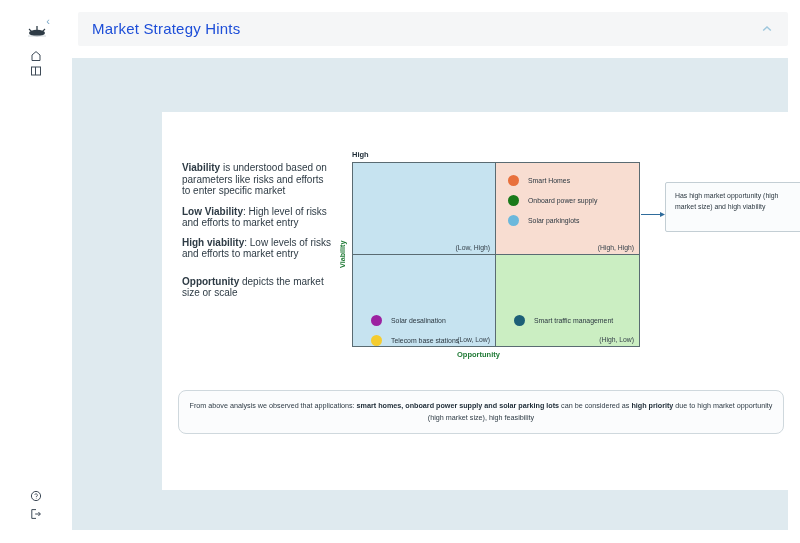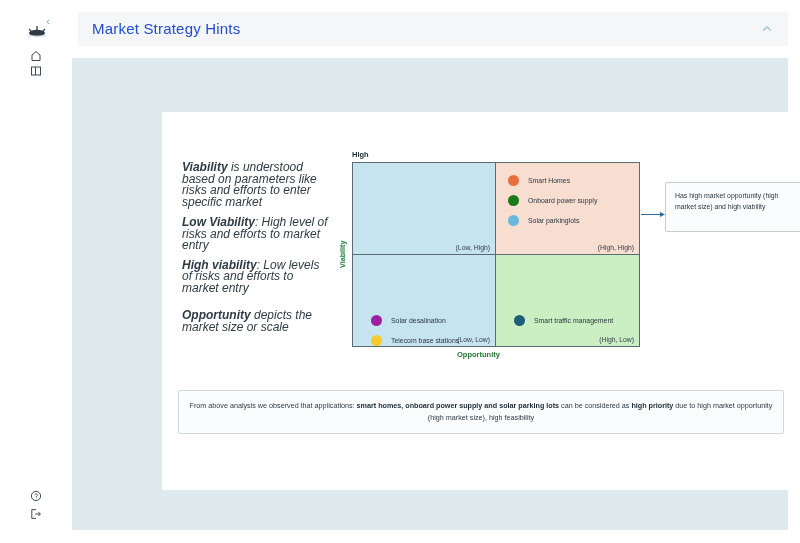--- a/index.html
+++ b/index.html
@@ -91,24 +91,23 @@
     left: 162px; top: 112px;
     width: 638px; height: 378px;
     background: #ffffff;
   }
 
   
   #explainer {
     position: absolute;
     left: 20px; top: 50px;
     width: 150px;
-    font-size: 12px;
+    font-size: 10px;
     line-height: 11.5px;
     color: #2e3b45;
-    font-style: italic;
   }
   #explainer p { margin: 0 0 8px 0; }
   #explainer .lead { margin-bottom: 9px; }
   #explainer b { font-weight: bold; }
   #explainer .gap { margin-top: 16px; }
 
   
   #matrix-wrap {
     position: absolute;
     left: 190px; top: 38px;
@@ -209,21 +208,21 @@
     color: #2f6c9c;
   }
 
   
   #summary {
     position: absolute;
     left: 16px; top: 278px;
     width: 606px; height: 44px;
     background: #fbfcfd;
     border: 1px solid #cfd8dd;
-    border-radius: 2px;
+    border-radius: 8px;
     box-sizing: border-box;
     display: flex;
     align-items: center;
     justify-content: center;
   }
   #summary-text {
     font-size: 7.2px;
     line-height: 12px;
     color: #2e3b45;
     text-align: center;

